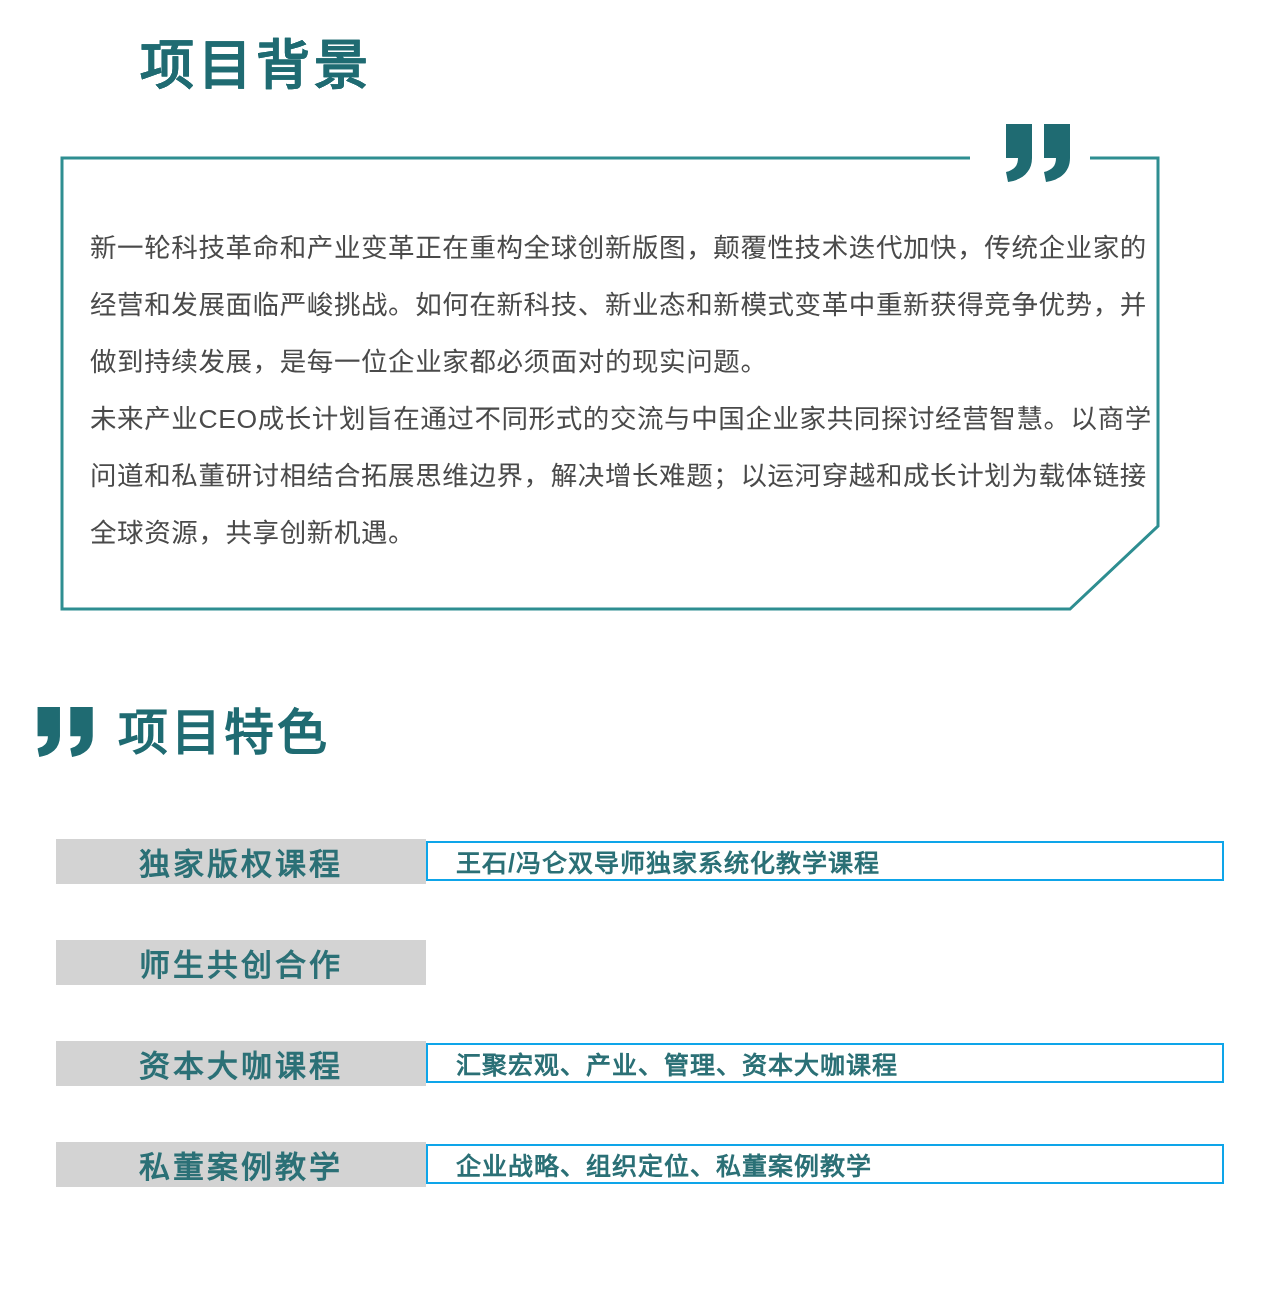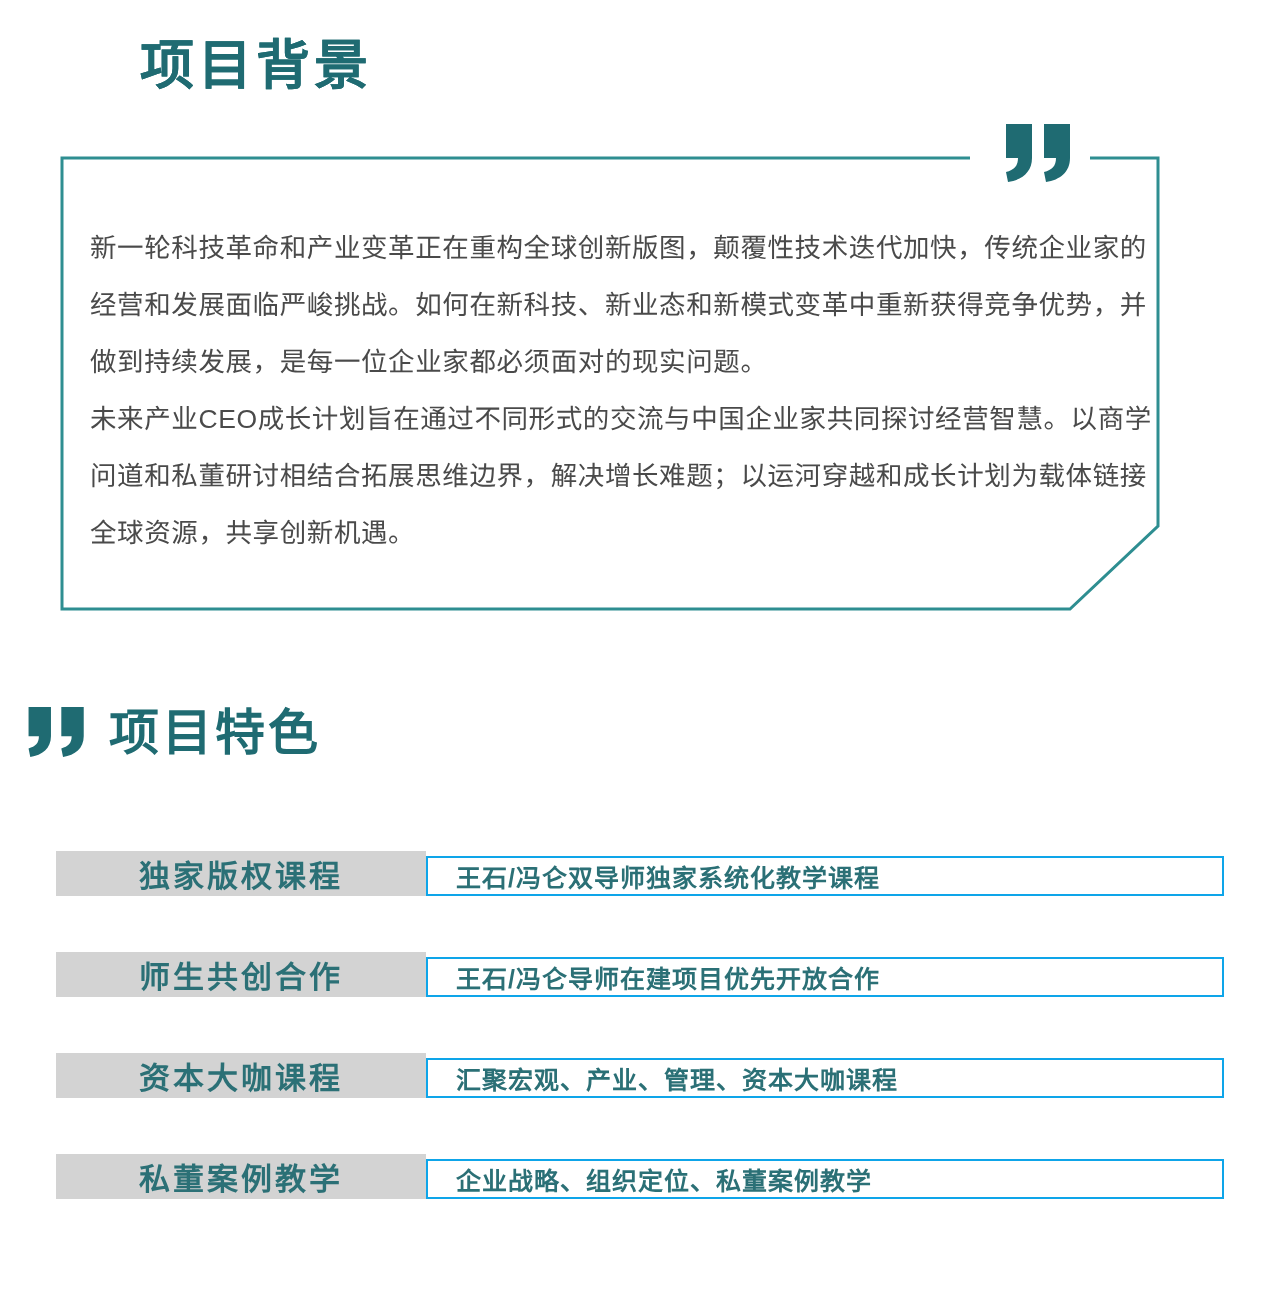--- a/index.html
+++ b/index.html
@@ -82,21 +82,21 @@
   .section-features {
     position: absolute;
     left: 0;
     top: 690px;
     width: 1280px;
   }
 
   .feat-header {
     display: flex;
     align-items: center;
-    padding-left: 27px;
+    padding-left: 36px;
     height: 86px;
   }
 
   .feat-quote-icon {
     margin-right: 22px;
     line-height: 1;
     display: block;
   }
 
   .feat-title {
@@ -107,21 +107,21 @@
     line-height: 1;
   }
 
   .feature-list {
     margin-top: 50px;
     padding: 0 56px 0 56px;
   }
 
   .feature-row {
     display: flex;
-    align-items: flex-end;
+    align-items: center;
     margin-bottom: 31px;
     height: 70px;
   }
 
   .feature-key {
     width: 370px;
     background: #d3d3d3;
     display: flex;
     align-items: center;
     justify-content: center;
@@ -188,21 +188,20 @@
 
   <div class="feature-list">
 
     <div class="feature-row">
       <div class="feature-key">独家版权课程</div>
       <div class="feature-val">王石/冯仑双导师独家系统化教学课程</div>
     </div>
 
     <div class="feature-row">
       <div class="feature-key">师生共创合作</div>
-      <div class="feature-val">王石/冯仑导师在建项目优先开放合作</div>
     </div>
 
     <div class="feature-row">
       <div class="feature-key">资本大咖课程</div>
       <div class="feature-val">汇聚宏观、产业、管理、资本大咖课程</div>
     </div>
 
     <div class="feature-row">
       <div class="feature-key">私董案例教学</div>
       <div class="feature-val">企业战略、组织定位、私董案例教学</div>

